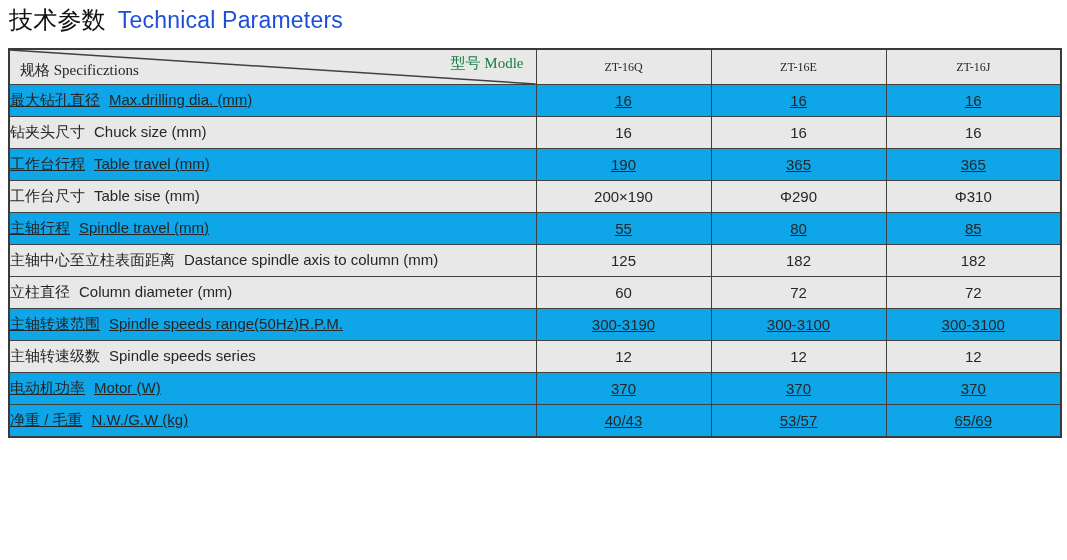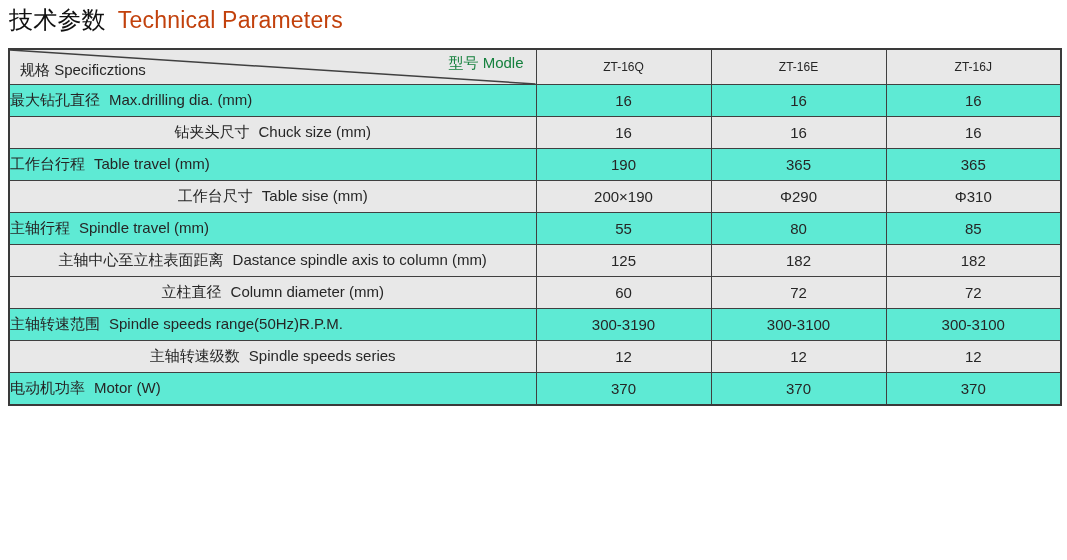--- a/index.html
+++ b/index.html
@@ -19,21 +19,21 @@
   .title {
     position: absolute;
     left: 9px;
     top: 4px;
     font-size: 24px;
     color: #111111;
     white-space: nowrap;
     letter-spacing: 0.2px;
   }
   .title .zh { font-weight: normal; }
-  .title .en { font-weight: normal; margin-left: 12px; font-size: 23px; color: #c2410c; }
+  .title .en { font-weight: normal; margin-left: 12px; font-size: 23px; color: #1d4ed8; }
 
   table.params {
     position: absolute;
     left: 8px;
     top: 48px;
     width: 1051px;
     border-collapse: collapse;
     table-layout: fixed;
     font-size: 15px;
     color: #262626;
@@ -45,36 +45,37 @@
   }
   table.params { border: 2px solid #3a3a3a; }
 
   col.c-label { width: 527px; }
   col.c-val   { width: 175px; }
 
   thead th {
     height: 34px;
     background: #e8e8e8;
     border-bottom-width: 2px;
+    font-family: Liberation Serif, serif;
   }
   th.diag-cell { position: relative; overflow: hidden; }
   th.diag-cell svg { position: absolute; left: 0; top: 0; width: 100%; height: 100%; display: block; }
   .diag-spec {
     position: absolute; left: 10px; bottom: 4px;
     font-size: 15px; color: #262626; white-space: nowrap;
   }
   .diag-model {
     position: absolute; right: 12px; top: 4px;
     font-size: 15px; color: #15803d; white-space: nowrap;
   }
   th.model-cell { text-align: center; font-size: 12px; }
 
   tbody td { height: 31px; }
-  tbody tr.alt td { background: #e8e8e8; text-align: center; }
-  tbody tr.plain td { background: #5eead4; }
+  tbody tr.alt td { background: #e8e8e8; }
+  tbody tr.plain td { background: #0ea5e9; text-decoration: underline; }
   tbody tr.tall td { height: 55px; }
   td.label-cell { text-align: left; padding-left: 10px; }
   td.label-cell .en { margin-left: 9px; }
   td.value-cell { text-align: center; }
 </style>
 </head>
 <body>
 
 <div class="page">
 
@@ -159,16 +160,22 @@
           <td class="value-cell">12</td>
           <td class="value-cell">12</td>
           <td class="value-cell">12</td>
         </tr>
         <tr class="plain">
           <td class="label-cell"><span class="zh">电动机功率</span><span class="en">Motor (W)</span></td>
           <td class="value-cell">370</td>
           <td class="value-cell">370</td>
           <td class="value-cell">370</td>
         </tr>
+        <tr class="plain">
+          <td class="label-cell"><span class="zh">净重 / 毛重</span><span class="en">N.W./G.W (kg)</span></td>
+          <td class="value-cell">40/43</td>
+          <td class="value-cell">53/57</td>
+          <td class="value-cell">65/69</td>
+        </tr>
       </tbody>
   </table>
 
 </div>
 
 </body></html>

